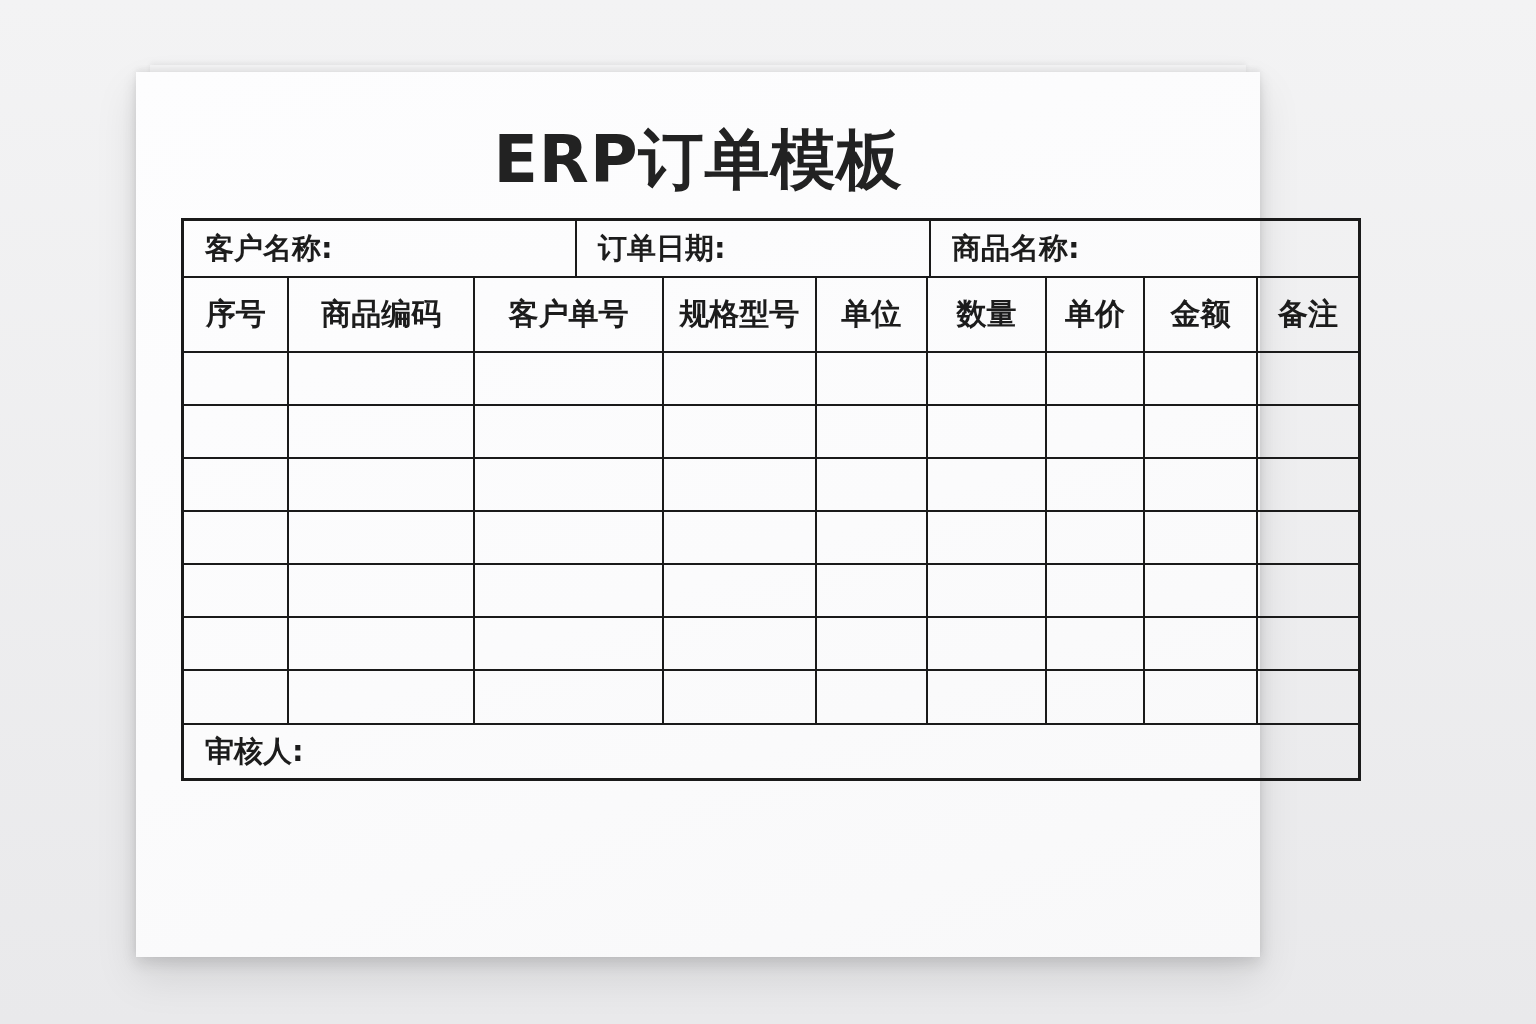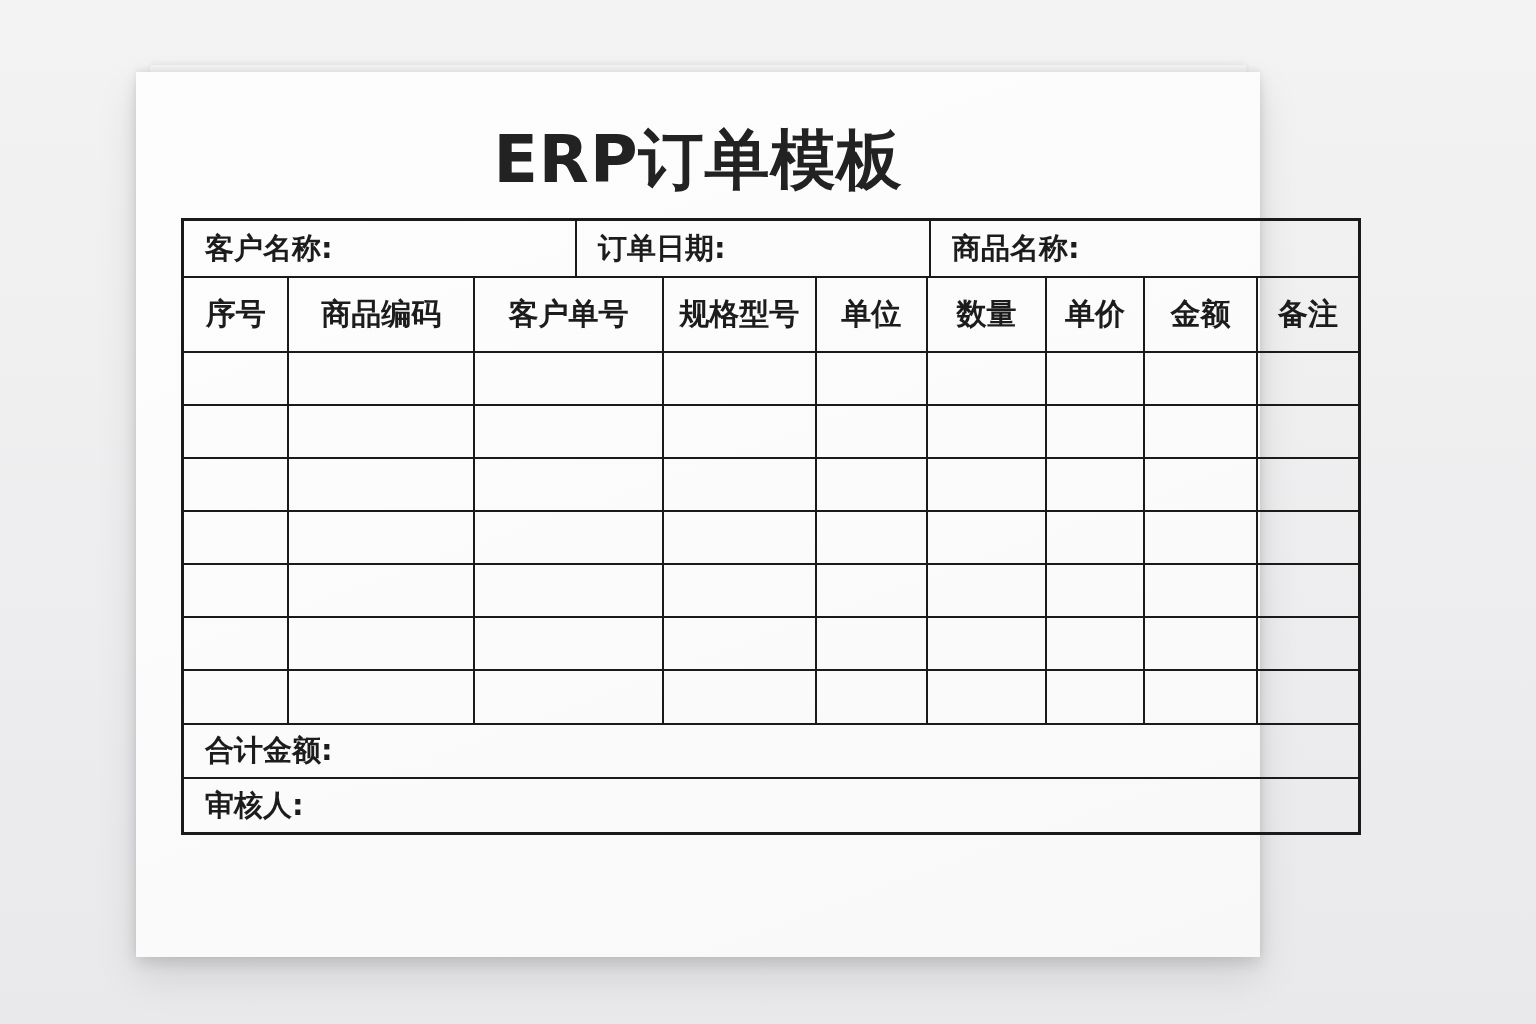--- a/index.html
+++ b/index.html
@@ -196,23 +196,20 @@
             <td></td>
             <td></td>
             <td></td>
             <td></td>
           </tr>
         </tbody>
     </table>
 
     <table class="sec-summary">
       <tbody>
-          <tr>
-        <td>合计金额:</td>
-      </tr>
       <tr>
         <td>审核人:</td>
       </tr>
     </tbody>
       </table>
 
   </div>
 </div>
 
 </body></html>

